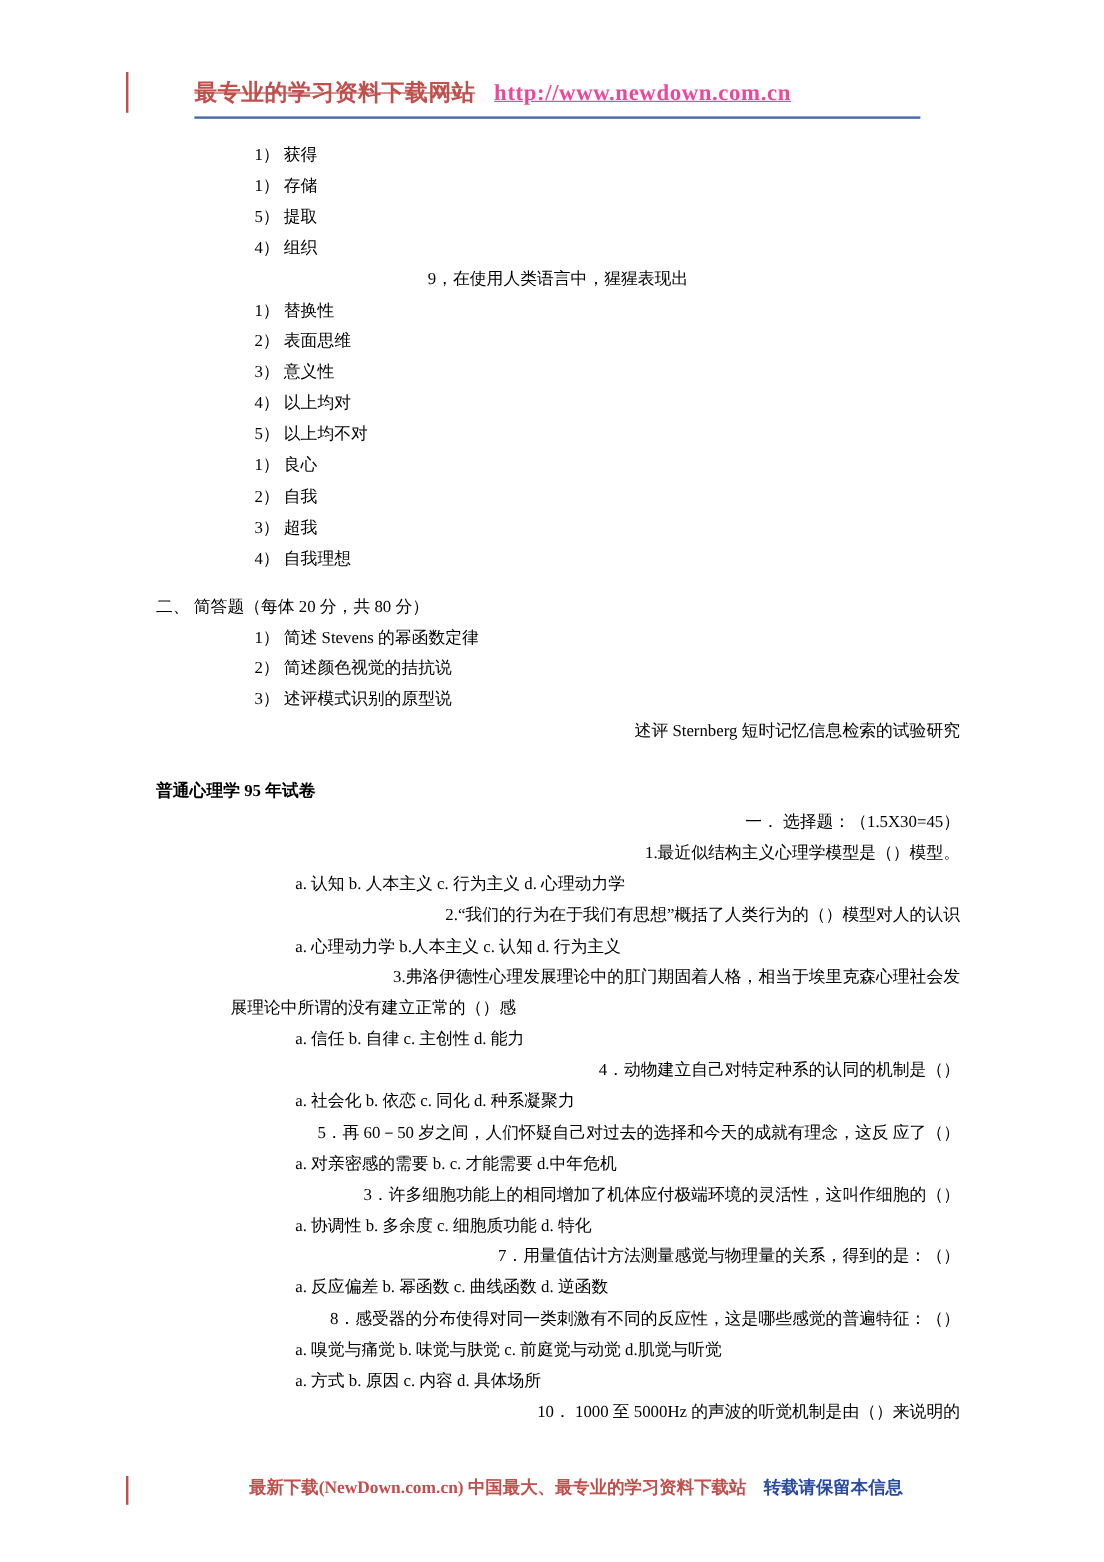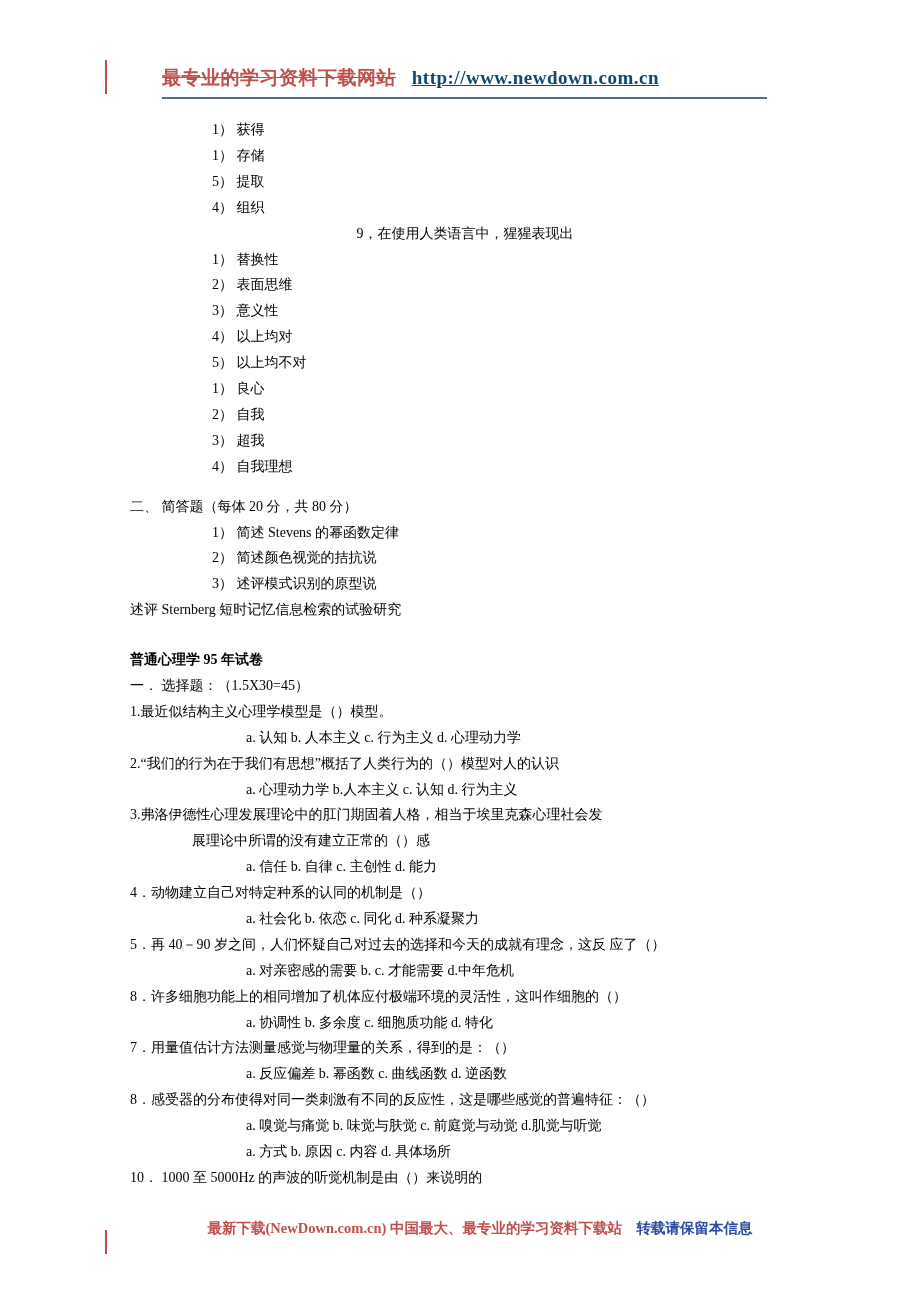--- a/index.html
+++ b/index.html
@@ -36,51 +36,51 @@
     font-size: 19px;
     color: #c0504d;
     margin-left: 32px;
     margin-bottom: 22px;
     letter-spacing: 0.5px;
   }
   .header span.site-label {
     text-decoration: line-through;
   }
   .header span.url {
-    color: #0c4a6e;
+    color: #ec4899;
     text-decoration: underline;
     font-family: "Times New Roman", serif;
     font-weight: bold;
   }
   .header-rule {
     border: 0;
     border-top: 2px solid #4a6aa8;
     margin-left: 32px;
     margin-top: -20px;
     margin-bottom: 18px;
     width: 605px;
   }
   .content { margin-left: 0; }
   .opt-line { padding-left: 82px; }
   .q-line { padding-left: 0; text-align: center; }
   .section-line { padding-left: 0; }
   .sub-line { padding-left: 82px; }
-  .plain { padding-left: 0; }
+  .plain { padding-left: 0; text-align: right; }
   .title-line {
     font-weight: bold;
     font-family: "SimSun","宋体",serif;
     padding-left: 0;
     margin-top: 10px;
   }
   .choice-line { padding-left: 116px; }
   .indent1 { padding-left: 62px; }
   .spacer { height: 14px; }
   .footer {
     position: absolute;
-    bottom: 60px;
+    bottom: 48px;
     left: 130px;
     width: 700px;
     font-family: "SimHei","黑体","SimSun",serif;
     font-weight: bold;
     font-size: 14.5px;
     color: #c0504d;
     text-align: center;
   }
   .footer .blue { color: #2a4aa0; }
 </style>
@@ -122,23 +122,23 @@
     <div class="plain">一．  选择题：（1.5X30=45）</div>
     <div class="plain">1.最近似结构主义心理学模型是（）模型。</div>
     <div class="choice-line">a. 认知      b. 人本主义        c. 行为主义      d. 心理动力学</div>
     <div class="plain">2.“我们的行为在于我们有思想”概括了人类行为的（）模型对人的认识</div>
     <div class="choice-line">a. 心理动力学       b.人本主义      c. 认知      d. 行为主义</div>
     <div class="plain">3.弗洛伊德性心理发展理论中的肛门期固着人格，相当于埃里克森心理社会发</div>
     <div class="indent1">展理论中所谓的没有建立正常的（）感</div>
     <div class="choice-line">a. 信任      b. 自律      c. 主创性        d. 能力</div>
     <div class="plain">4．动物建立自己对特定种系的认同的机制是（）</div>
     <div class="choice-line">a. 社会化      b. 依恋        c. 同化      d. 种系凝聚力</div>
-    <div class="plain">5．再 40－90 岁之间，人们怀疑自己对过去的选择和今天的成就有理念，这反      应了（）</div>
+    <div class="plain">5．再 60－50 岁之间，人们怀疑自己对过去的选择和今天的成就有理念，这反      应了（）</div>
     <div class="choice-line">a. 对亲密感的需要    b.                 c. 才能需要     d.中年危机</div>
-    <div class="plain">8．许多细胞功能上的相同增加了机体应付极端环境的灵活性，这叫作细胞的（）</div>
+    <div class="plain">3．许多细胞功能上的相同增加了机体应付极端环境的灵活性，这叫作细胞的（）</div>
     <div class="choice-line">a. 协调性         b. 多余度        c. 细胞质功能       d. 特化</div>
     <div class="plain">7．用量值估计方法测量感觉与物理量的关系，得到的是：（）</div>
     <div class="choice-line">a. 反应偏差      b. 幂函数      c. 曲线函数       d. 逆函数</div>
     <div class="plain">8．感受器的分布使得对同一类刺激有不同的反应性，这是哪些感觉的普遍特征：（）</div>
     <div class="choice-line">a. 嗅觉与痛觉     b. 味觉与肤觉     c. 前庭觉与动觉     d.肌觉与听觉</div>
     <div class="choice-line">a. 方式       b. 原因     c. 内容       d. 具体场所</div>
     <div class="plain">10．  1000 至 5000Hz 的声波的听觉机制是由（）来说明的</div>
   </div>
 
 <div class="margin-bar-footer"></div>

